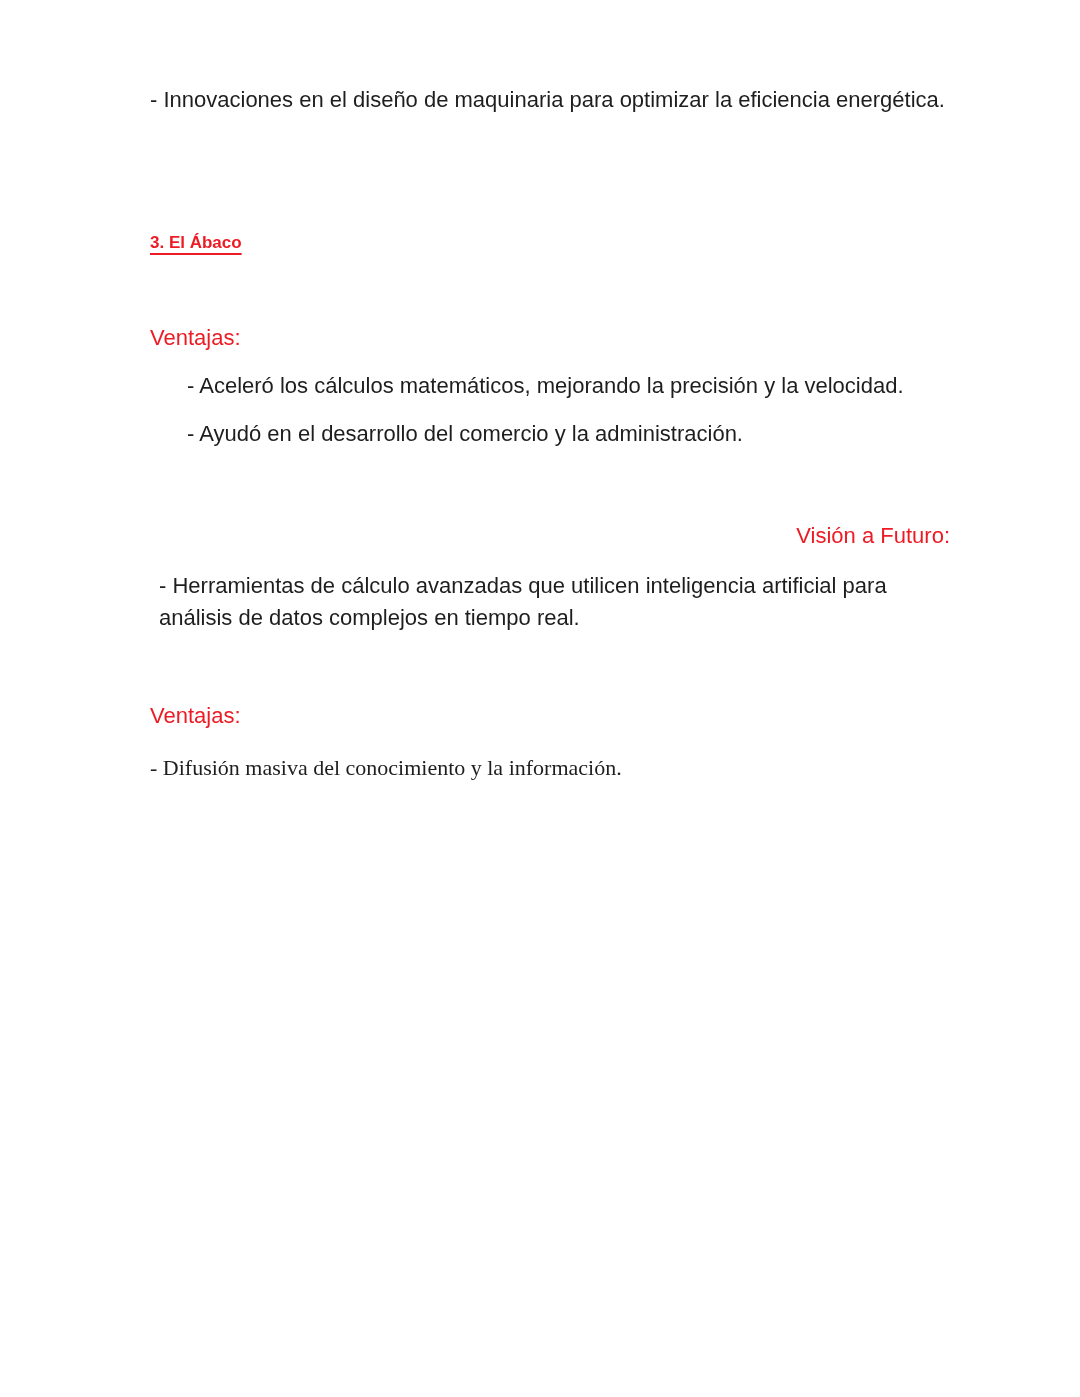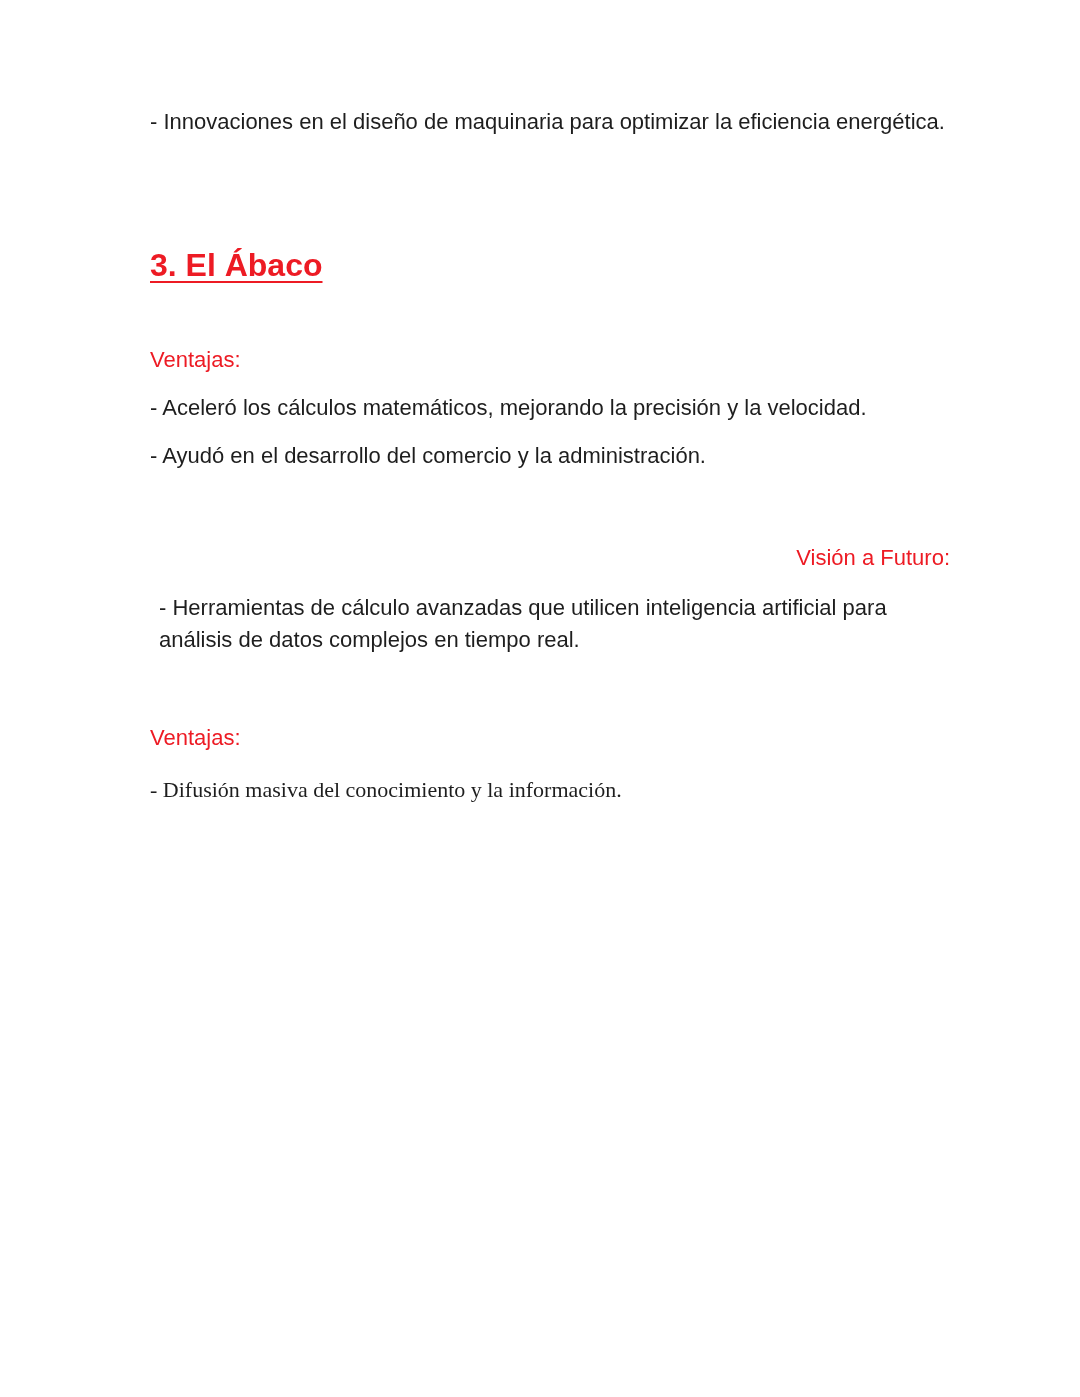--- a/index.html
+++ b/index.html
@@ -9,55 +9,55 @@
   body {
     width: 1080px;
     height: 1397px;
     font-family: "Liberation Sans", sans-serif;
     color: var(--body-color, #1e1e1e);
     overflow: hidden;
   }
   .page {
     width: 1080px;
     height: 1055px;
-    padding: 106px 130px 0 150px;
+    padding: 84px 130px 0 150px;
   }
   .content {
     width: 800px;
   }
   p.body-text {
     font-size: 22px;
     line-height: 32px;
     color: var(--body-color, #1e1e1e);
   }
   .intro {
     margin-bottom: 0;
   }
   h2.section-title {
-    font-size: 32px;
+    font-size: 17px;
     line-height: 34px;
     font-weight: bold;
     color: var(--accent-red, #ed1b24);
     text-decoration: underline;
     text-underline-offset: 5px;
     text-decoration-thickness: 2px;
   }
   h2.section-title.large {
     font-size: 29px;
     line-height: 40px;
   }
   .label {
     font-size: 22px;
     line-height: 32px;
     font-weight: normal;
     color: var(--accent-red, #ed1b24);
   }
   .title-3 { margin-top: 110px; }
   .ventajas-label-1 { margin-top: 62px; }
-  .list-1 p.body-text { margin-top: 16px; }
+  .list-1 p.body-text { margin-top: 16px; margin-left: 37px; }
   .list-1 { margin-top: 4px; }
   .vision-label-1 { margin-top: 70px; text-align: right; }
   .vision-list-1 p.body-text { margin-top: 18px; margin-left: 9px; }
   .title-4 { margin-top: 224px; }
   .ventajas-label-2 { margin-top: 66px; }
   .list-2 p.body-text { margin-top: 20px; font-family: Liberation Serif, serif; }
   .list-2 { margin-top: 2px; }
 </style>
 </head>
 <body>

